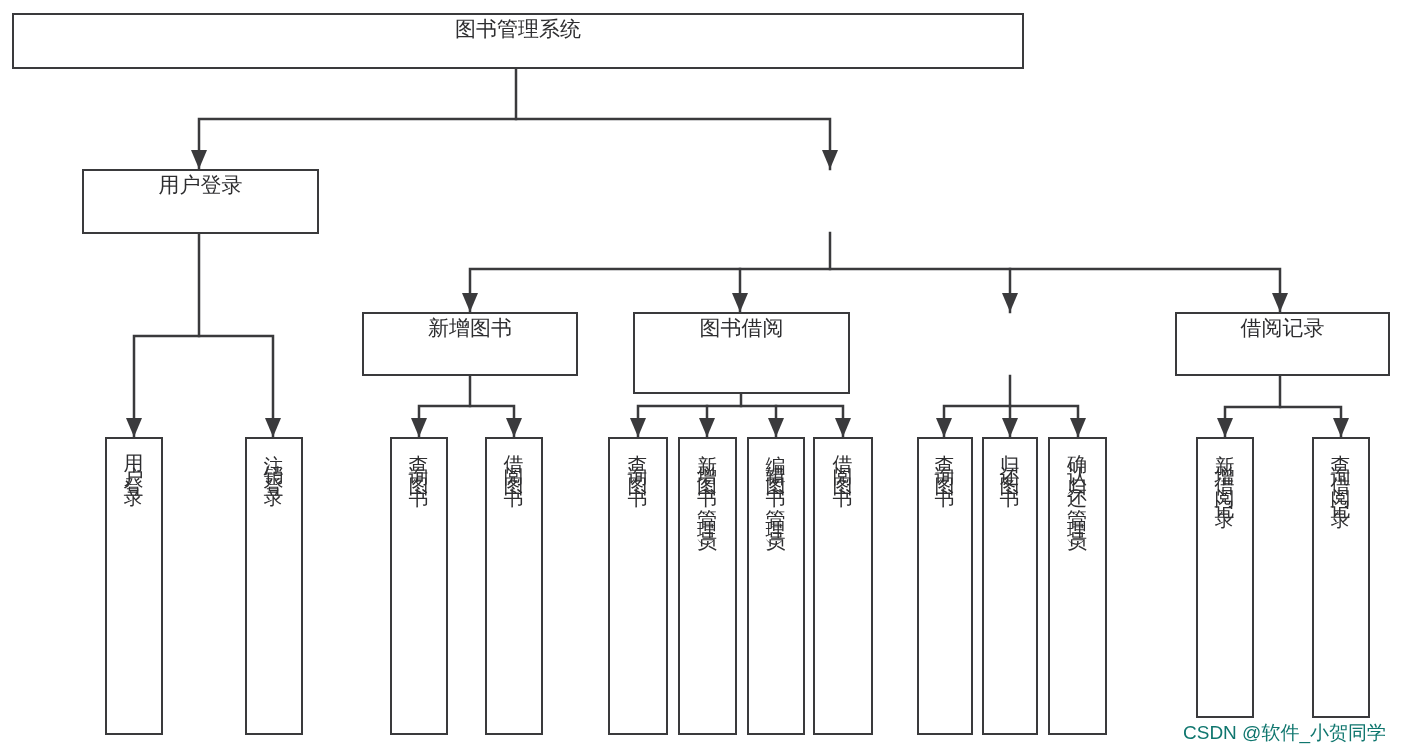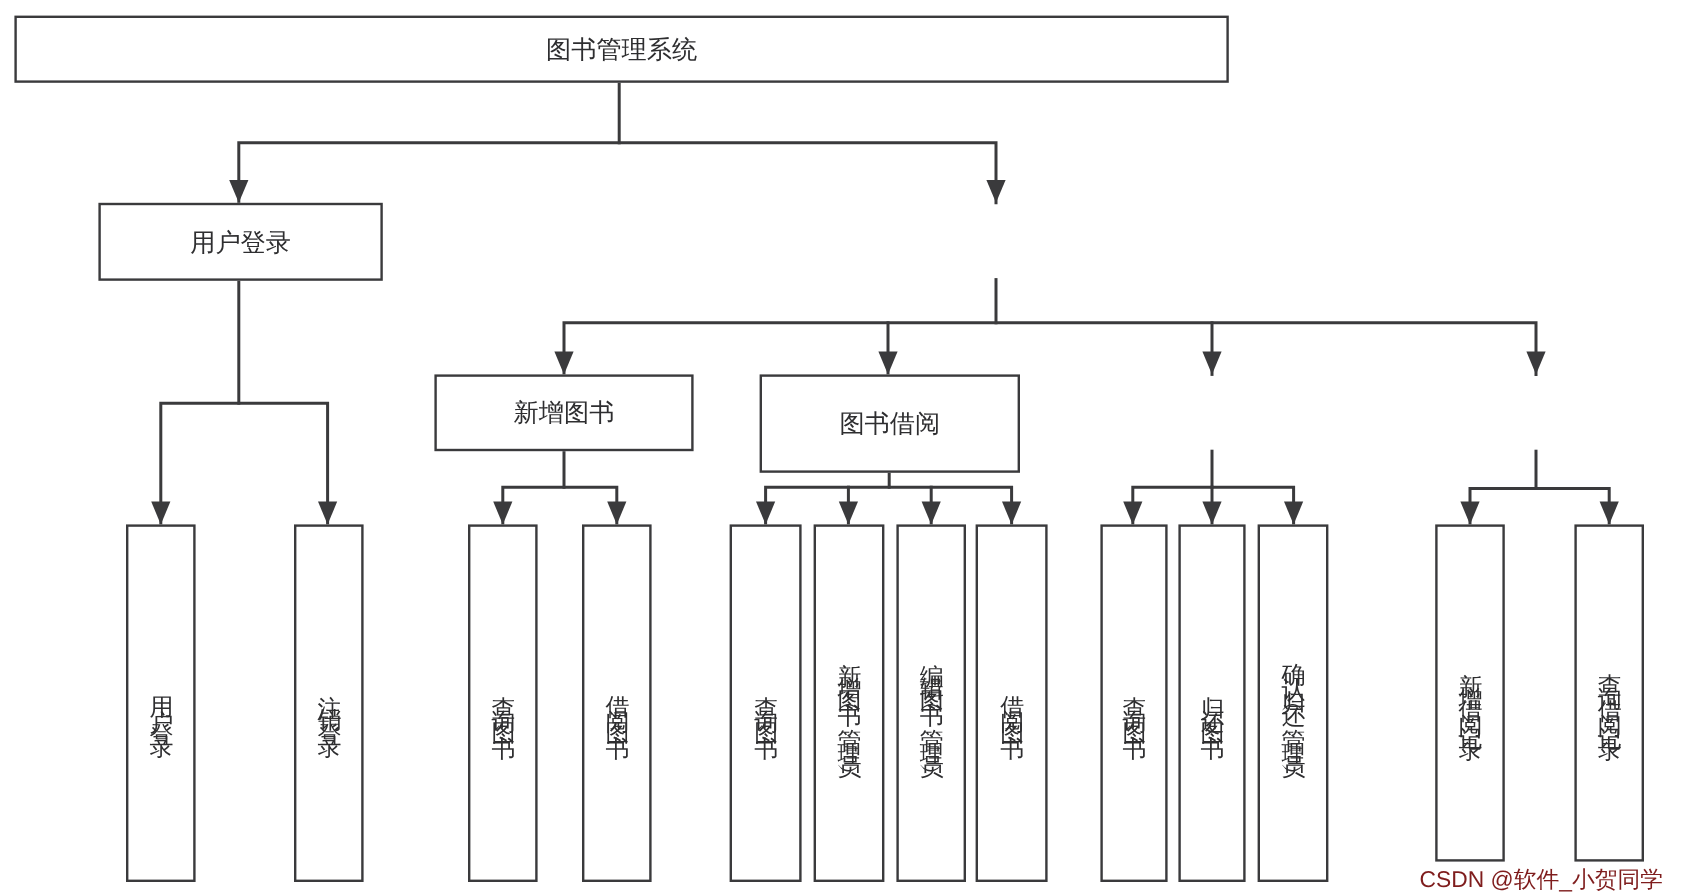--- a/index.html
+++ b/index.html
@@ -20,39 +20,38 @@
     left: 0;
     top: 0;
     z-index: 1;
   }
   .box {
     position: absolute;
     box-sizing: border-box;
     border: 2.5px solid #3a3a3c;
     background: #ffffff;
     display: flex;
-    align-items: center;
     justify-content: center;
     color: #2e2e30;
     z-index: 2;
   }
   .hbox { font-size: 21px; }
   .leaf { font-size: 20px; }
   .leaf .vtext {
     writing-mode: vertical-rl;
     text-orientation: mixed;
     letter-spacing: 11px;
     line-height: 1;
   }
   .watermark {
     position: absolute;
     left: 1183px;
     top: 720px;
     font-size: 19px;
-    color: #7f1d1d;
+    color: #0f766e;
     white-space: nowrap;
     z-index: 5;
     text-shadow: 0 0 2px #ffffff;
   }
   
   #root-box        { left: 12px;   top: 13px;  width: 1012px; height: 56px; }
   #node-user-login { left: 82px;   top: 169px; width: 237px;  height: 65px; }
   #node-book-mgmt  { left: 712px;  top: 169px; width: 235px;  height: 64px; }
   #node-new-book   { left: 362px;  top: 312px; width: 216px;  height: 64px; }
   #node-borrowing  { left: 633px;  top: 312px; width: 217px;  height: 82px; }
@@ -129,20 +128,23 @@
   <div class="box hbox" id="node-user-login">
     <span>用户登录</span>
   </div>
 
   <div class="box hbox" id="node-new-book">
     <span>新增图书</span>
   </div>
   <div class="box hbox" id="node-borrowing">
     <span>图书借阅</span>
   </div>
+  <div class="box hbox" id="node-records">
+    <span>借阅记录</span>
+  </div>
 
   <div class="box leaf" id="leaf-g1a">
     <span class="vtext">用户登录</span>
   </div>
   <div class="box leaf" id="leaf-g1b">
     <span class="vtext">注销登录</span>
   </div>
 
   <div class="box leaf" id="leaf-g2a">
     <span class="vtext">查询图书</span>

